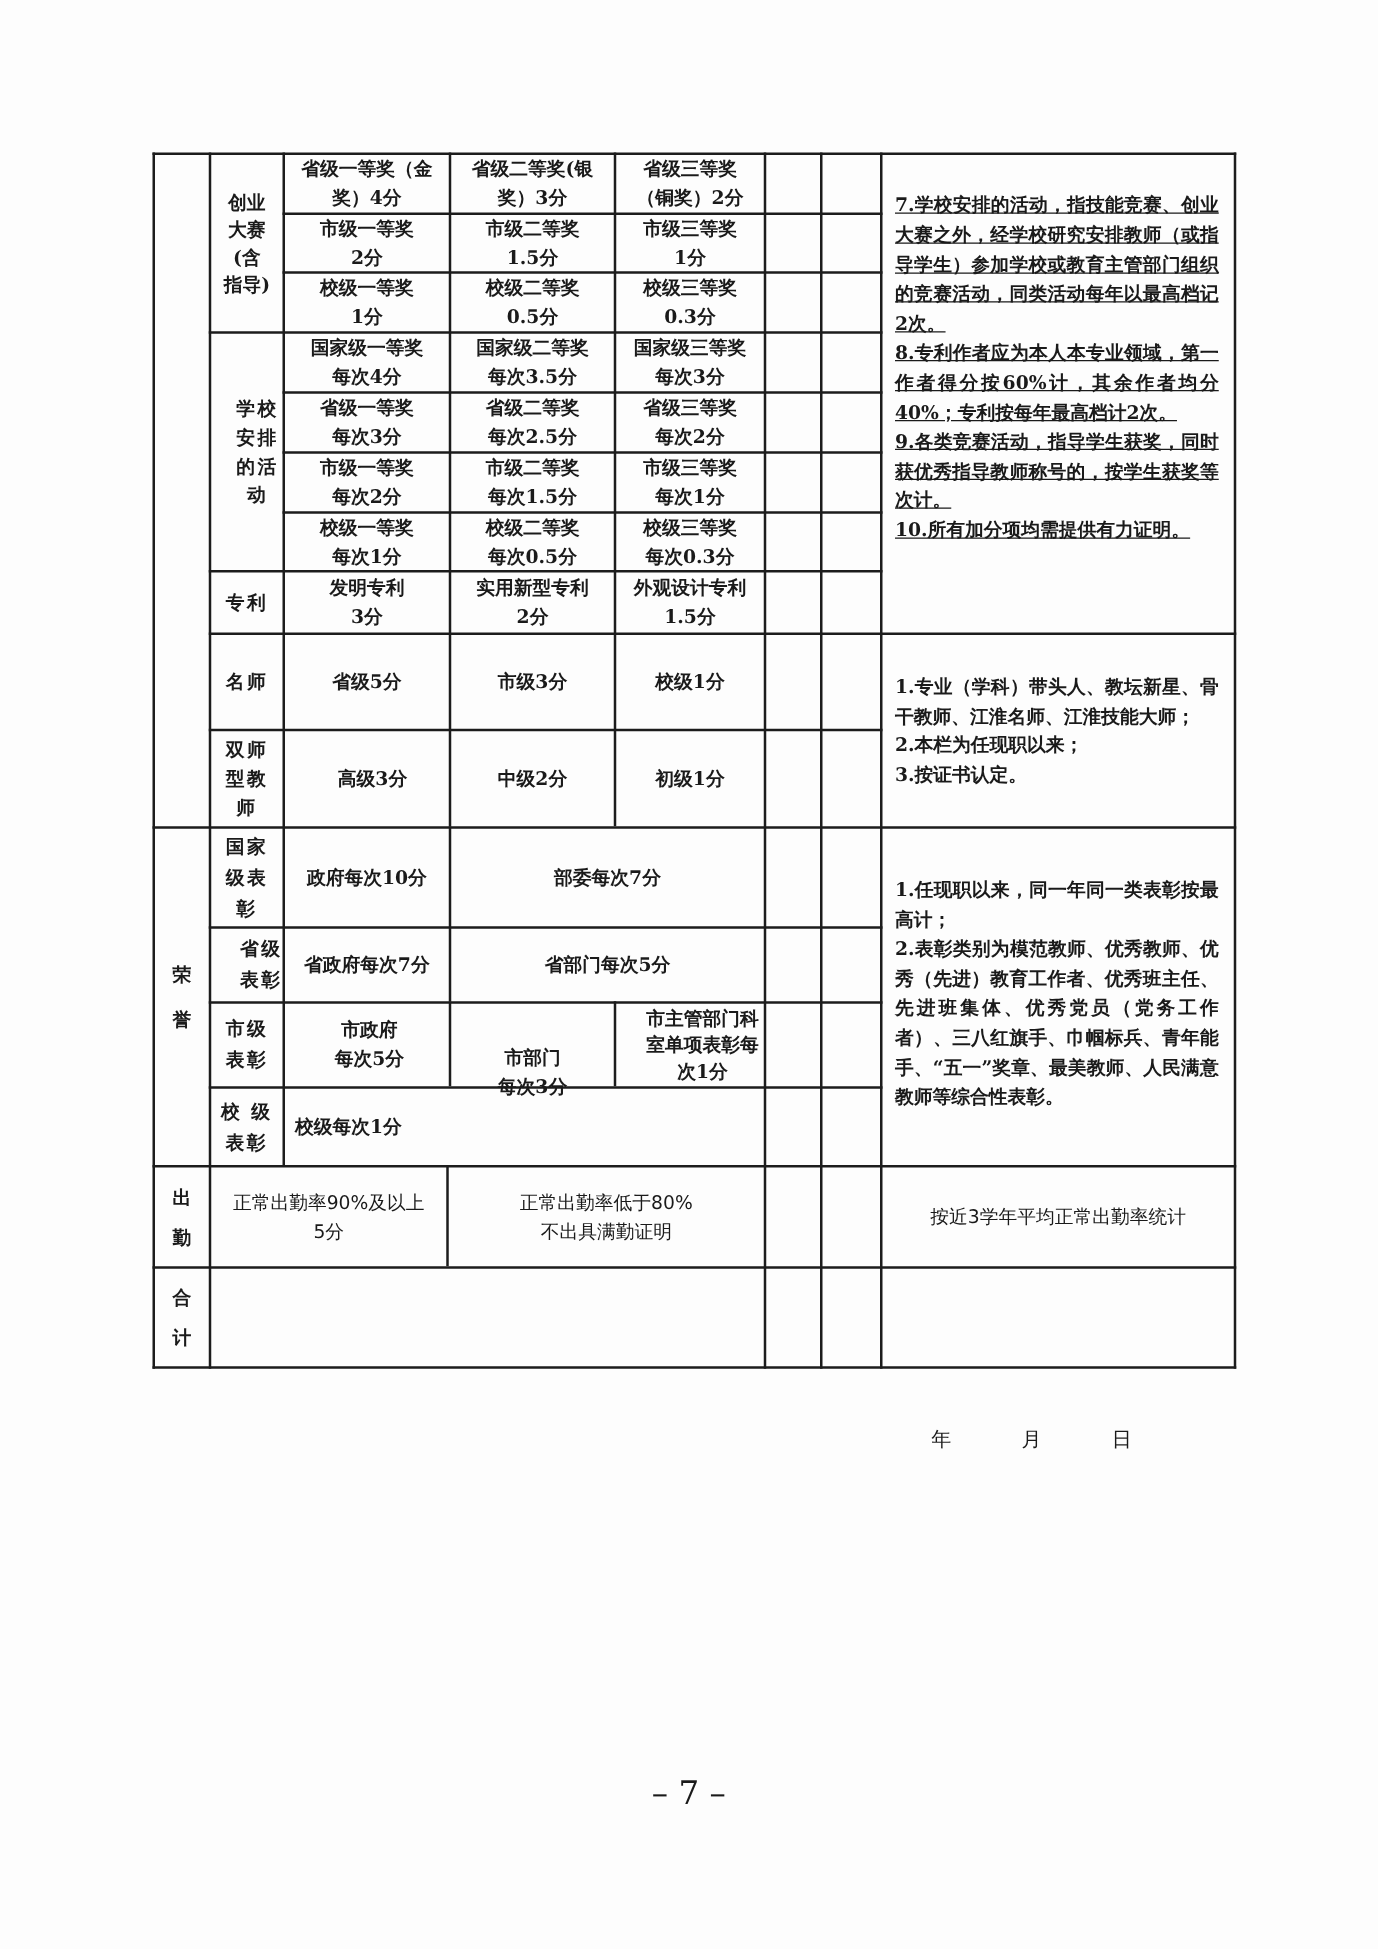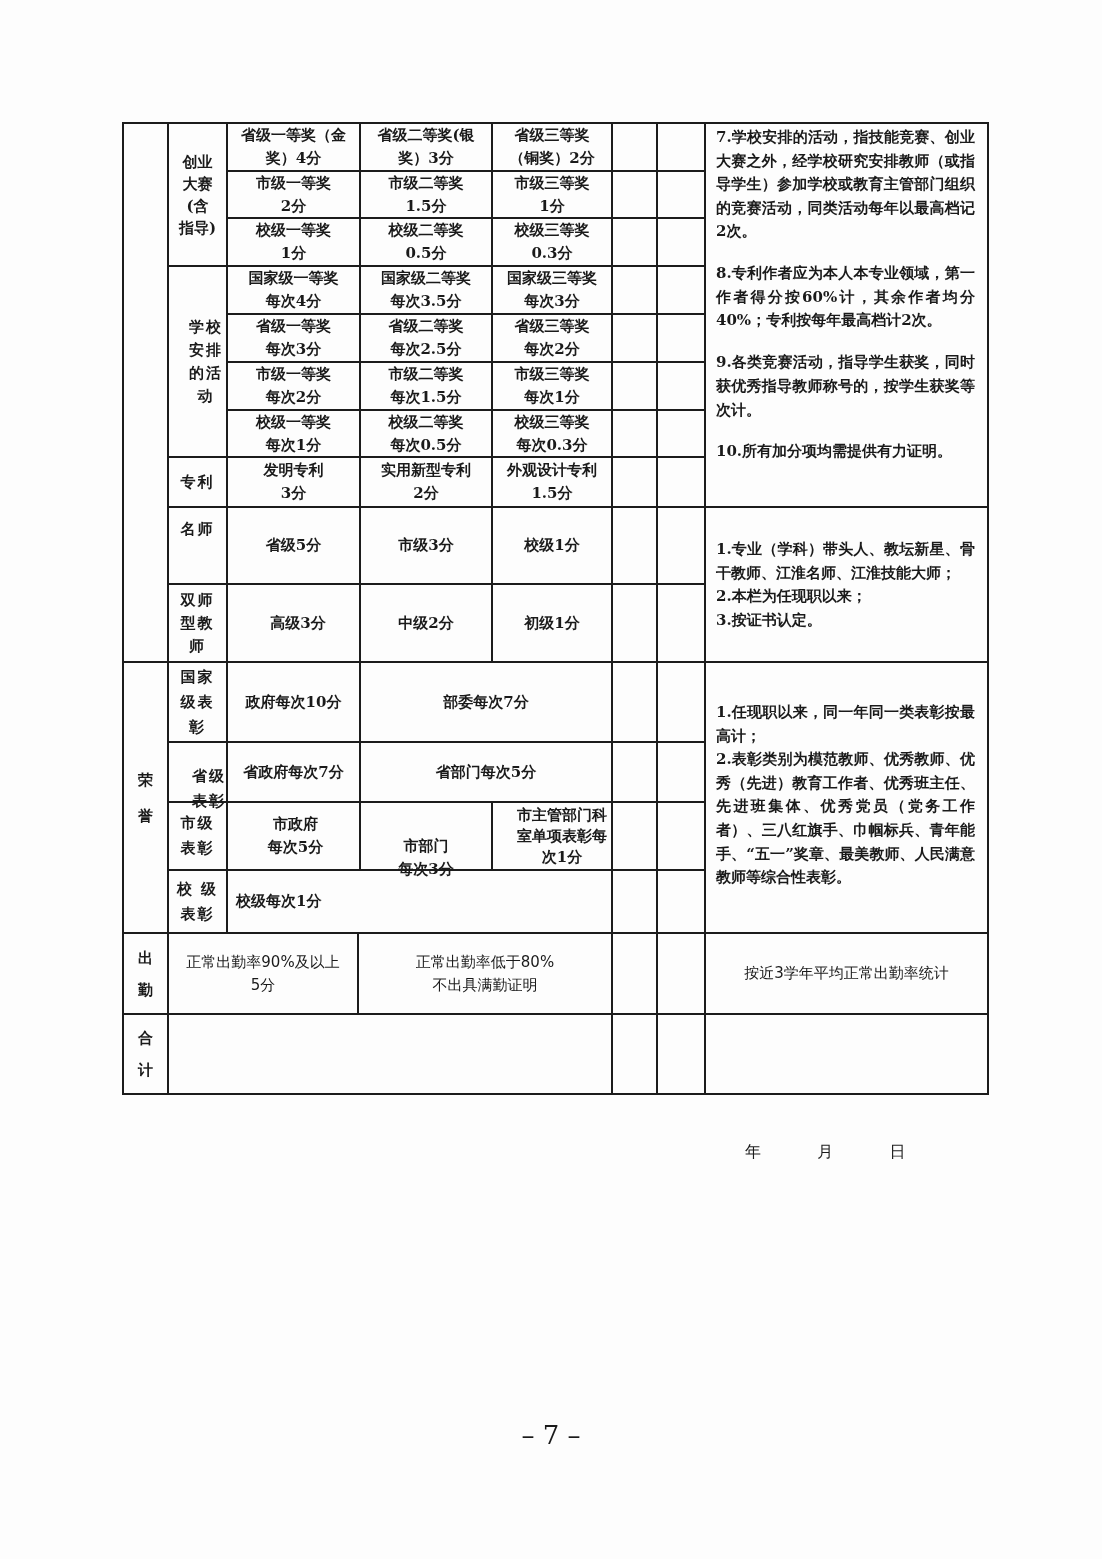--- a/index.html
+++ b/index.html
@@ -139,28 +139,28 @@
 每次0.3分</div>
 
   <div class="cell cat" style="left:169px; top:458px; width:57px; height:48px;">专利</div>
   <div class="cell" style="left:228px; top:458px; width:131px; height:48px;">发明专利
 3分</div>
   <div class="cell" style="left:361px; top:458px; width:130px; height:48px;">实用新型专利
 2分</div>
   <div class="cell" style="left:493px; top:458px; width:118px; height:48px;">外观设计专利
 1.5分</div>
 
-  <div class="note" style="left:706px; top:124px; width:281px; height:340px; justify-content:space-between; padding-top:2px;">
+  <div class="note" style="left:706px; top:124px; width:281px; height:340px; justify-content:center; padding-top:2px;text-decoration:underline;">
     <p>7.学校安排的活动，指技能竞赛、创业大赛之外，经学校研究安排教师（或指导学生）参加学校或教育主管部门组织的竞赛活动，同类活动每年以最高档记2次。</p>
     <p>8.专利作者应为本人本专业领域，第一作者得分按60%计，其余作者均分40%；专利按每年最高档计2次。</p>
     <p>9.各类竞赛活动，指导学生获奖，同时获优秀指导教师称号的，按学生获奖等次计。</p>
     <p>10.所有加分项均需提供有力证明。</p>
   </div>
 
-  <div class="cell cat" style="left:169px; top:492px; width:57px; height:75px;">名师</div>
+  <div class="cell cat" style="left:169px; top:508px; width:57px; height:75px;">名师</div>
   <div class="cell" style="left:228px; top:508px; width:131px; height:75px;">省级5分</div>
   <div class="cell" style="left:361px; top:508px; width:130px; height:75px;">市级3分</div>
   <div class="cell" style="left:493px; top:508px; width:118px; height:75px;">校级1分</div>
 
   <div class="cell cat" style="left:169px; top:585px; width:57px; height:76px;">双师
 型教
 师</div>
   <div class="cell" style="left:228px; top:585px; width:140px; height:76px;">高级3分</div>
   <div class="cell" style="left:361px; top:585px; width:130px; height:76px;">中级2分</div>
   <div class="cell" style="left:493px; top:585px; width:118px; height:76px;">初级1分</div>
@@ -174,21 +174,21 @@
   <div class="cell" style="left:124px; top:663px; width:43px; height:269px; line-height:18px;">荣
 
 誉</div>
 
   <div class="cell cat" style="left:169px; top:663px; width:57px; height:78px; line-height:25px;">国家
 级表
 彰</div>
   <div class="cell" style="left:228px; top:663px; width:131px; height:78px;">政府每次10分</div>
   <div class="cell" style="left:361px; top:663px; width:250px; height:78px;">部委每次7分</div>
 
-  <div class="cell cat" style="left:169px; top:760px; width:80px; height:58px; line-height:25px;border-radius:16px;">省级
+  <div class="cell cat" style="left:169px; top:743px; width:80px; height:58px; line-height:25px;border-radius:16px;">省级
 表彰</div>
   <div class="cell" style="left:228px; top:743px; width:131px; height:58px;">省政府每次7分</div>
   <div class="cell" style="left:361px; top:743px; width:250px; height:58px;">省部门每次5分</div>
 
   <div class="cell cat" style="left:169px; top:803px; width:57px; height:66px; line-height:25px;">市级
 表彰</div>
   <div class="cell" style="left:228px; top:803px; width:135px; height:66px;">市政府
 每次5分</div>
   <div class="cell" style="left:361px; top:825px; width:130px; height:66px;">市部门
 每次3分</div>

